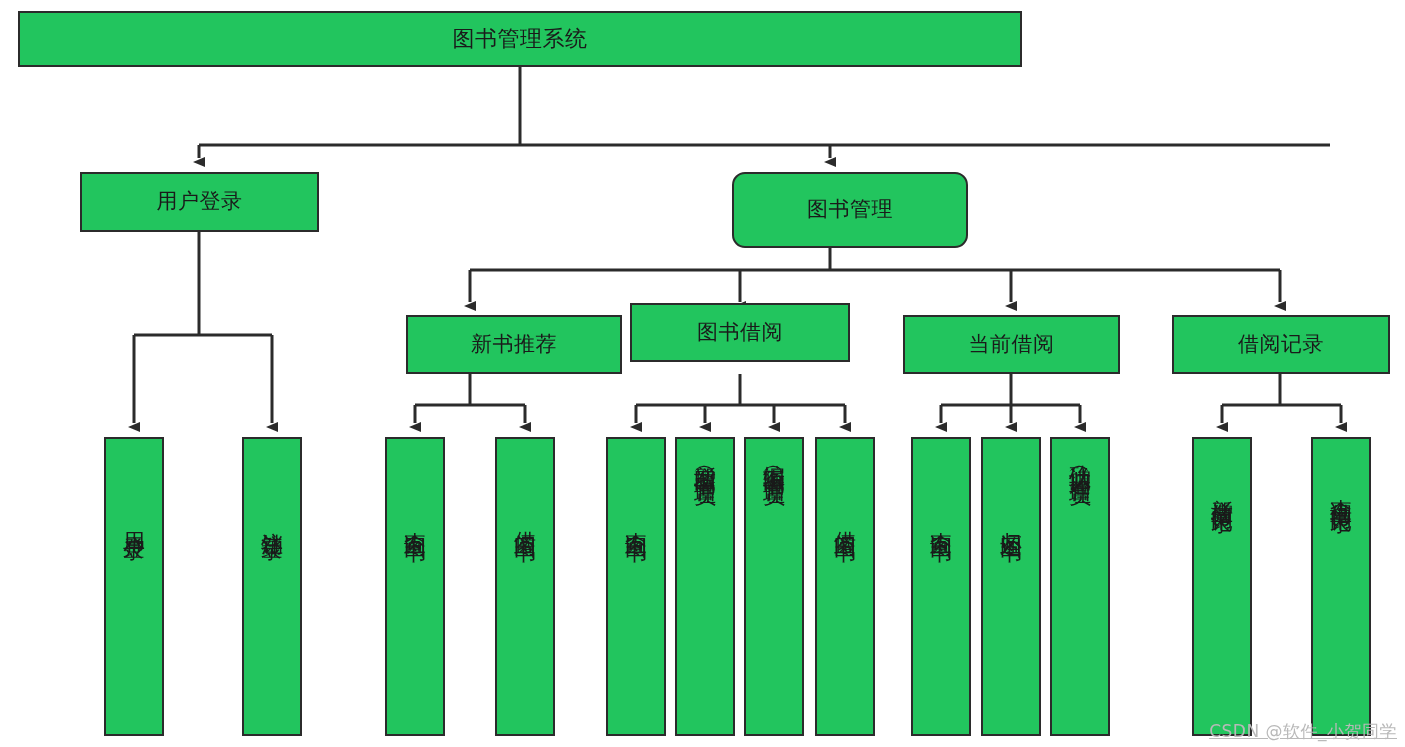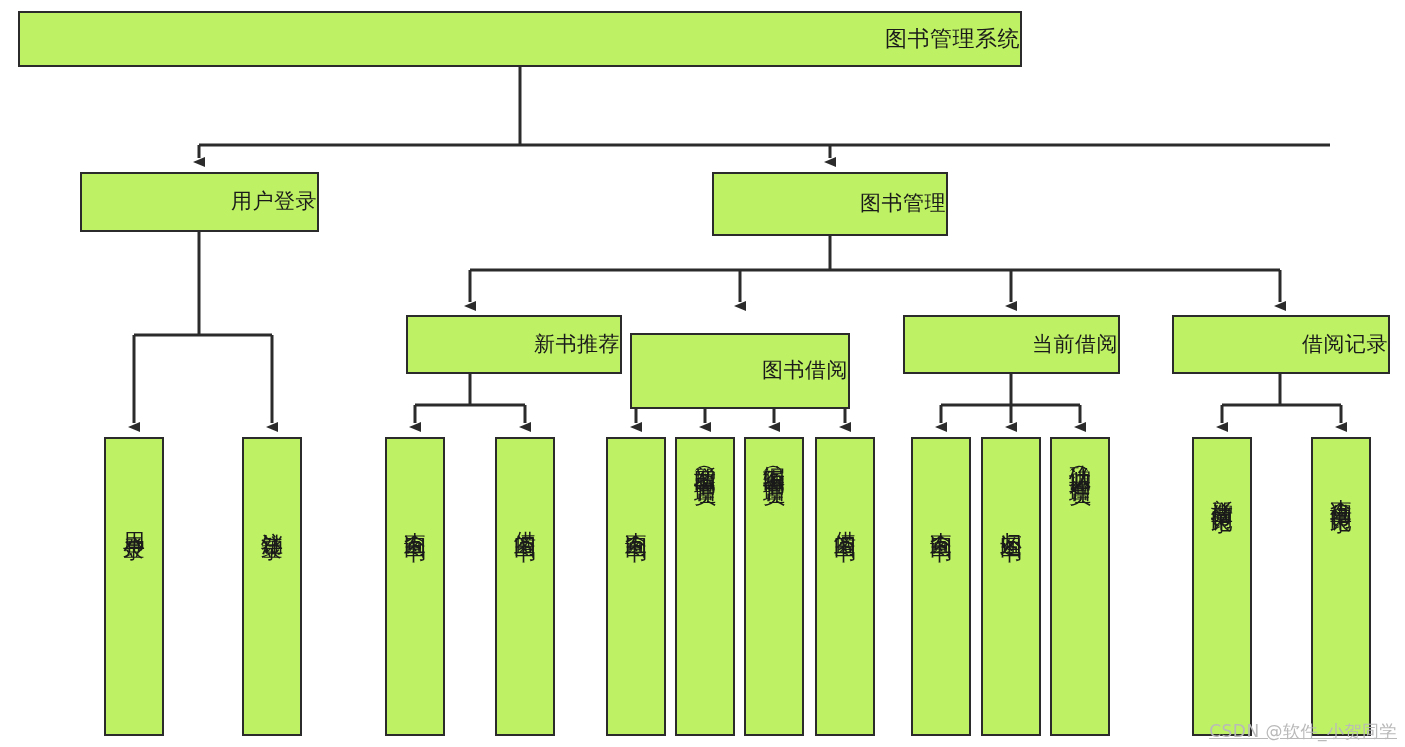--- a/index.html
+++ b/index.html
@@ -23,24 +23,24 @@
     left: 0;
     top: 0;
     width: 1405px;
     height: 747px;
     pointer-events: none;
   }
   .node {
     position: absolute;
     box-sizing: border-box;
     border: 2.5px solid #2b2b2b;
-    background: #bef264;
+    background: #22c55e;
     display: flex;
     align-items: center;
-    justify-content: flex-end;
+    justify-content: center;
     color: #1a1a1a;
     z-index: 2;
   }
   .node .label {
     display: block;
     text-align: center;
     line-height: 1.02;
     letter-spacing: 0.5px;
   }
   
@@ -155,28 +155,28 @@
     </g>
   </svg>
 
   <div class="node horiz root" style="left:18px; top:11px; width:1004px; height:56px;">
     <span class="label">图书管理系统</span>
   </div>
 
   <div class="node horiz" style="left:80px; top:172px; width:239px; height:60px;">
     <span class="label">用户登录</span>
   </div>
-  <div class="node horiz" style="left:712px; top:172px; width:236px; height:64px;">
+  <div class="node horiz" style="left:732px; top:172px; width:236px; height:76px;border-radius:13px;">
     <span class="label">图书管理</span>
   </div>
 
   <div class="node horiz" style="left:362px; top:315px; width:216px; height:59px;margin-left:44px;">
     <span class="label">新书推荐</span>
   </div>
-  <div class="node horiz" style="left:630px; top:333px; width:220px; height:76px;">
+  <div class="node horiz" style="left:630px; top:303px; width:220px; height:59px;">
     <span class="label">图书借阅</span>
   </div>
   <div class="node horiz" style="left:903px; top:315px; width:217px; height:59px;">
     <span class="label">当前借阅</span>
   </div>
   <div class="node horiz" style="left:1172px; top:315px; width:218px; height:59px;">
     <span class="label">借阅记录</span>
   </div>
 
   <div class="node vert" style="left:104px; top:437px; width:60px; height:299px; padding-top:75px;">

